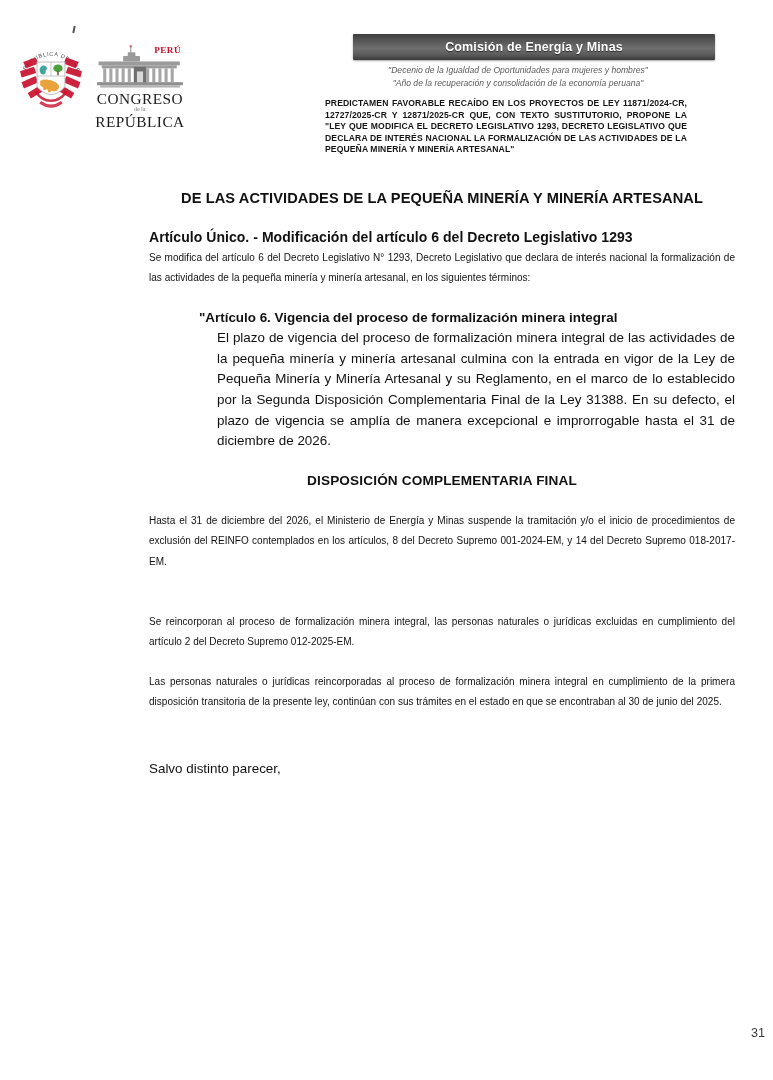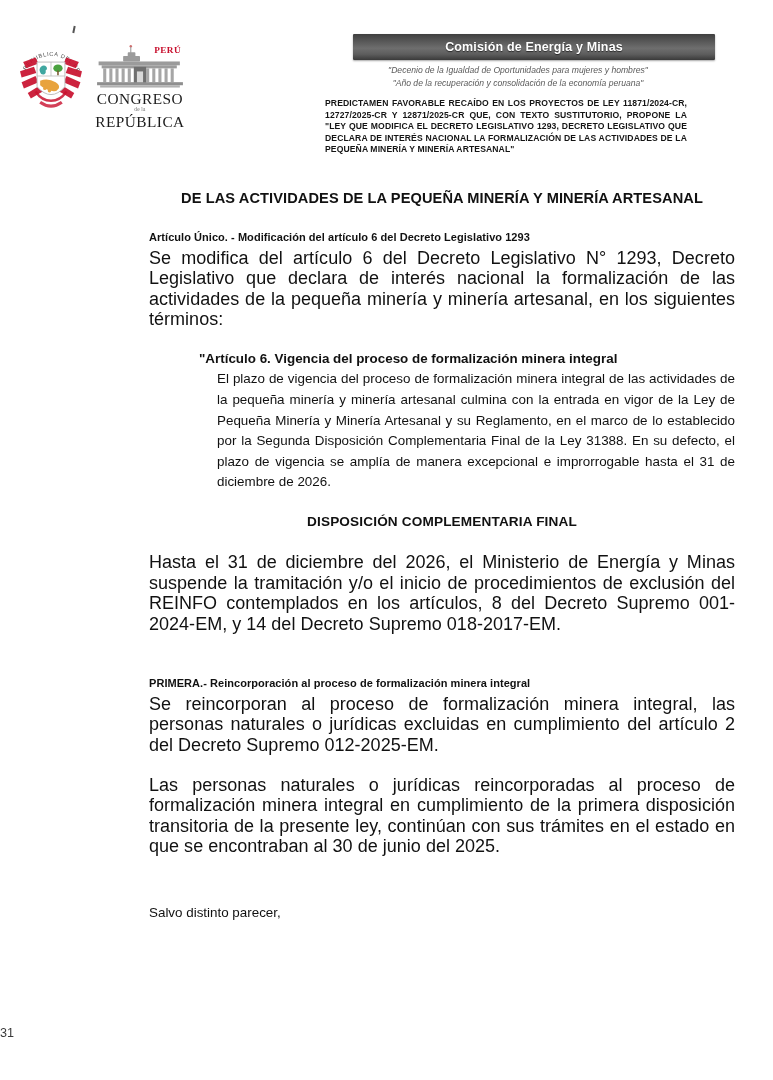--- a/index.html
+++ b/index.html
@@ -135,29 +135,29 @@
     padding: 6px 0 0 0;
     line-height: 20px;
     letter-spacing: 0.1px;
   }
 
   .block {
     margin-top: 19px;
   }
 
   .heading-bold {
-    font-size: 11px;
+    font-size: 14px;
     font-weight: bold;
     line-height: 20.5px;
     margin: 0;
     letter-spacing: 0.05px;
   }
 
   p.para {
-    font-size: 18px;
+    font-size: 10px;
     line-height: 20.6px;
     margin: 0;
     text-align: justify;
     text-justify: inter-word;
     letter-spacing: 0.02px;
   }
 
   .center-heading {
     font-size: 13.6px;
     font-weight: bold;
@@ -195,21 +195,21 @@
     font-size: 13.4px;
     line-height: 20.6px;
     margin: 0;
   }
 
   .page-number {
     position: absolute;
     left: 0;
     top: 1026px;
     width: 765px;
-    text-align: left;
+    text-align: right;
     font-size: 12.6px;
     color: #3a3a3a;
   }
 </style>
 </head>
 <body>
 
 <div class="page">
 
   <div class="header">
@@ -325,21 +325,20 @@
     </div>
 
     <div class="block">
       <p class="center-heading">DISPOSICIÓN COMPLEMENTARIA FINAL</p>
       <div class="gap-md"></div>
       <p class="para">Hasta el 31 de diciembre del 2026, el Ministerio de Energía y Minas suspende la tramitación y/o el inicio de procedimientos de exclusión del REINFO contemplados en los artículos, 8 del Decreto Supremo 001-2024-EM, y 14 del Decreto Supremo 018-2017-EM.</p>
     </div>
 
     <div class="block">
       <div class="gap-md"></div>
-      <p class="heading-bold">PRIMERA.- Reincorporación al proceso de formalización minera integral</p>
       <p class="para">Se reincorporan al proceso de formalización minera integral, las personas naturales o jurídicas excluidas en cumplimiento del artículo 2 del Decreto Supremo 012-2025-EM.</p>
     </div>
 
     <div class="block">
       <p class="para">Las personas naturales o jurídicas reincorporadas al proceso de formalización minera integral en cumplimiento de la primera disposición transitoria de la presente ley, continúan con sus trámites en el estado en que se encontraban al 30 de junio del 2025.</p>
     </div>
 
     <div class="gap-lg"></div>
     <div class="gap-md"></div>
     <p class="closing">Salvo distinto parecer,</p>

